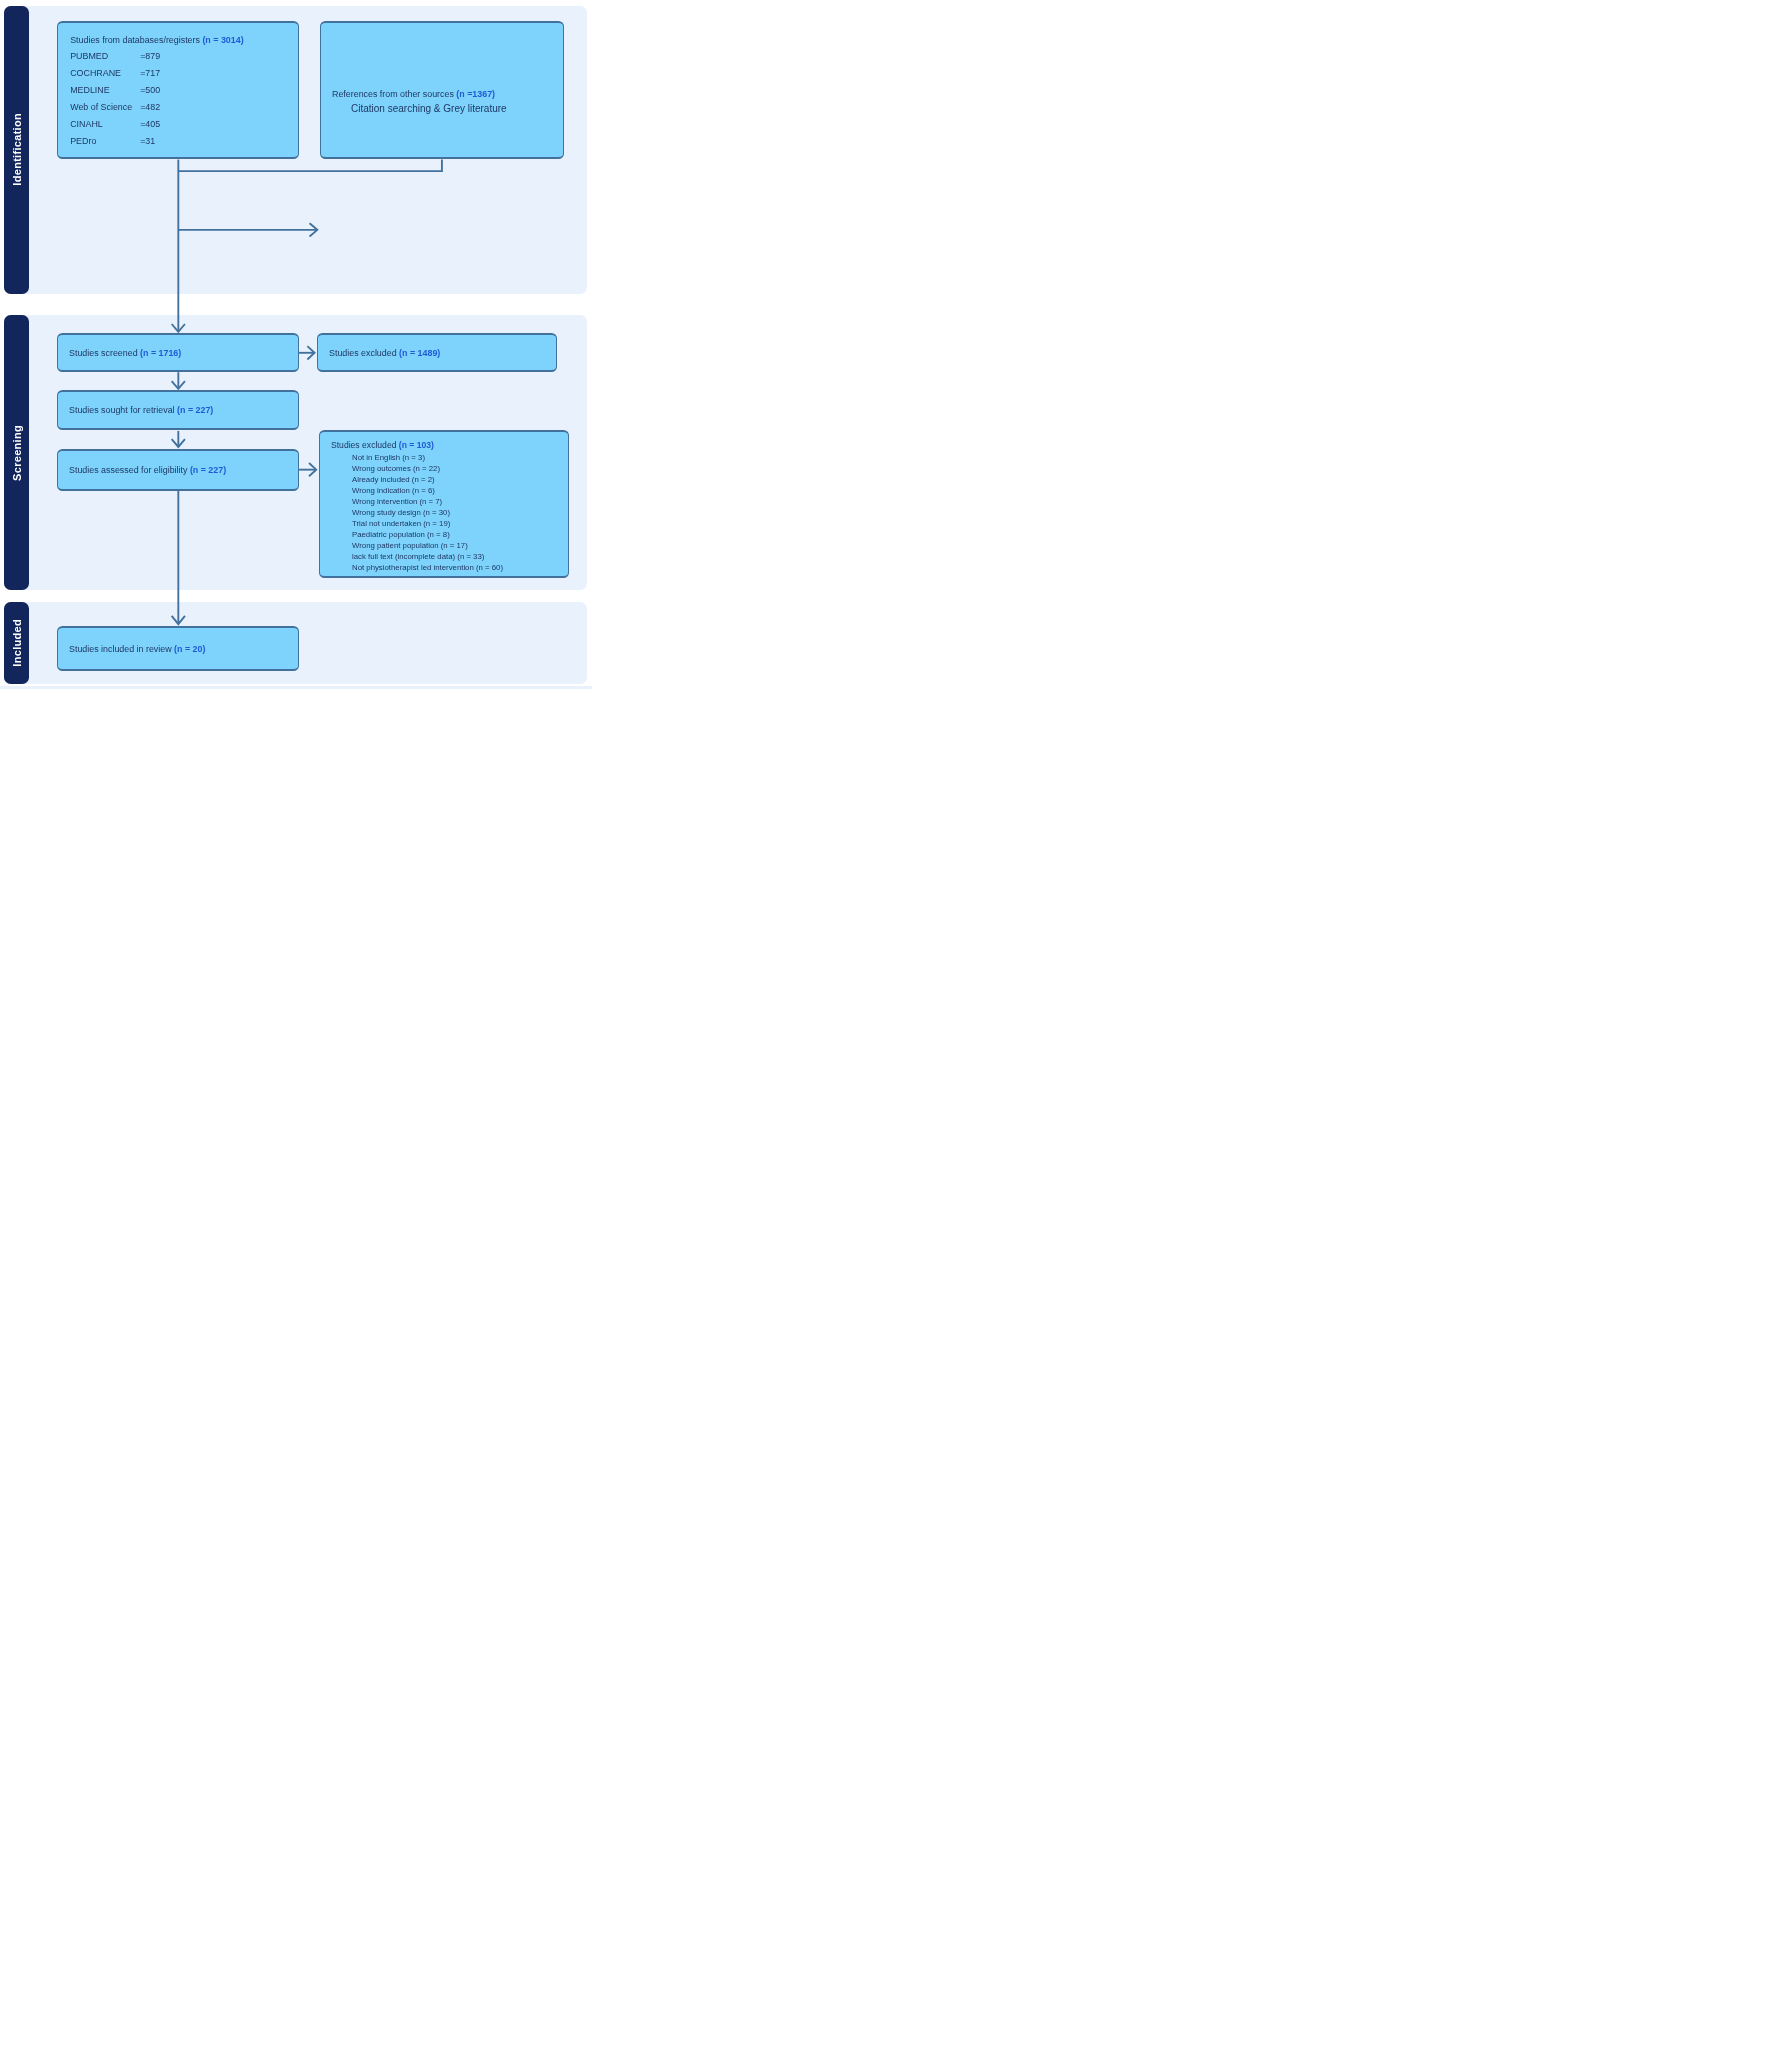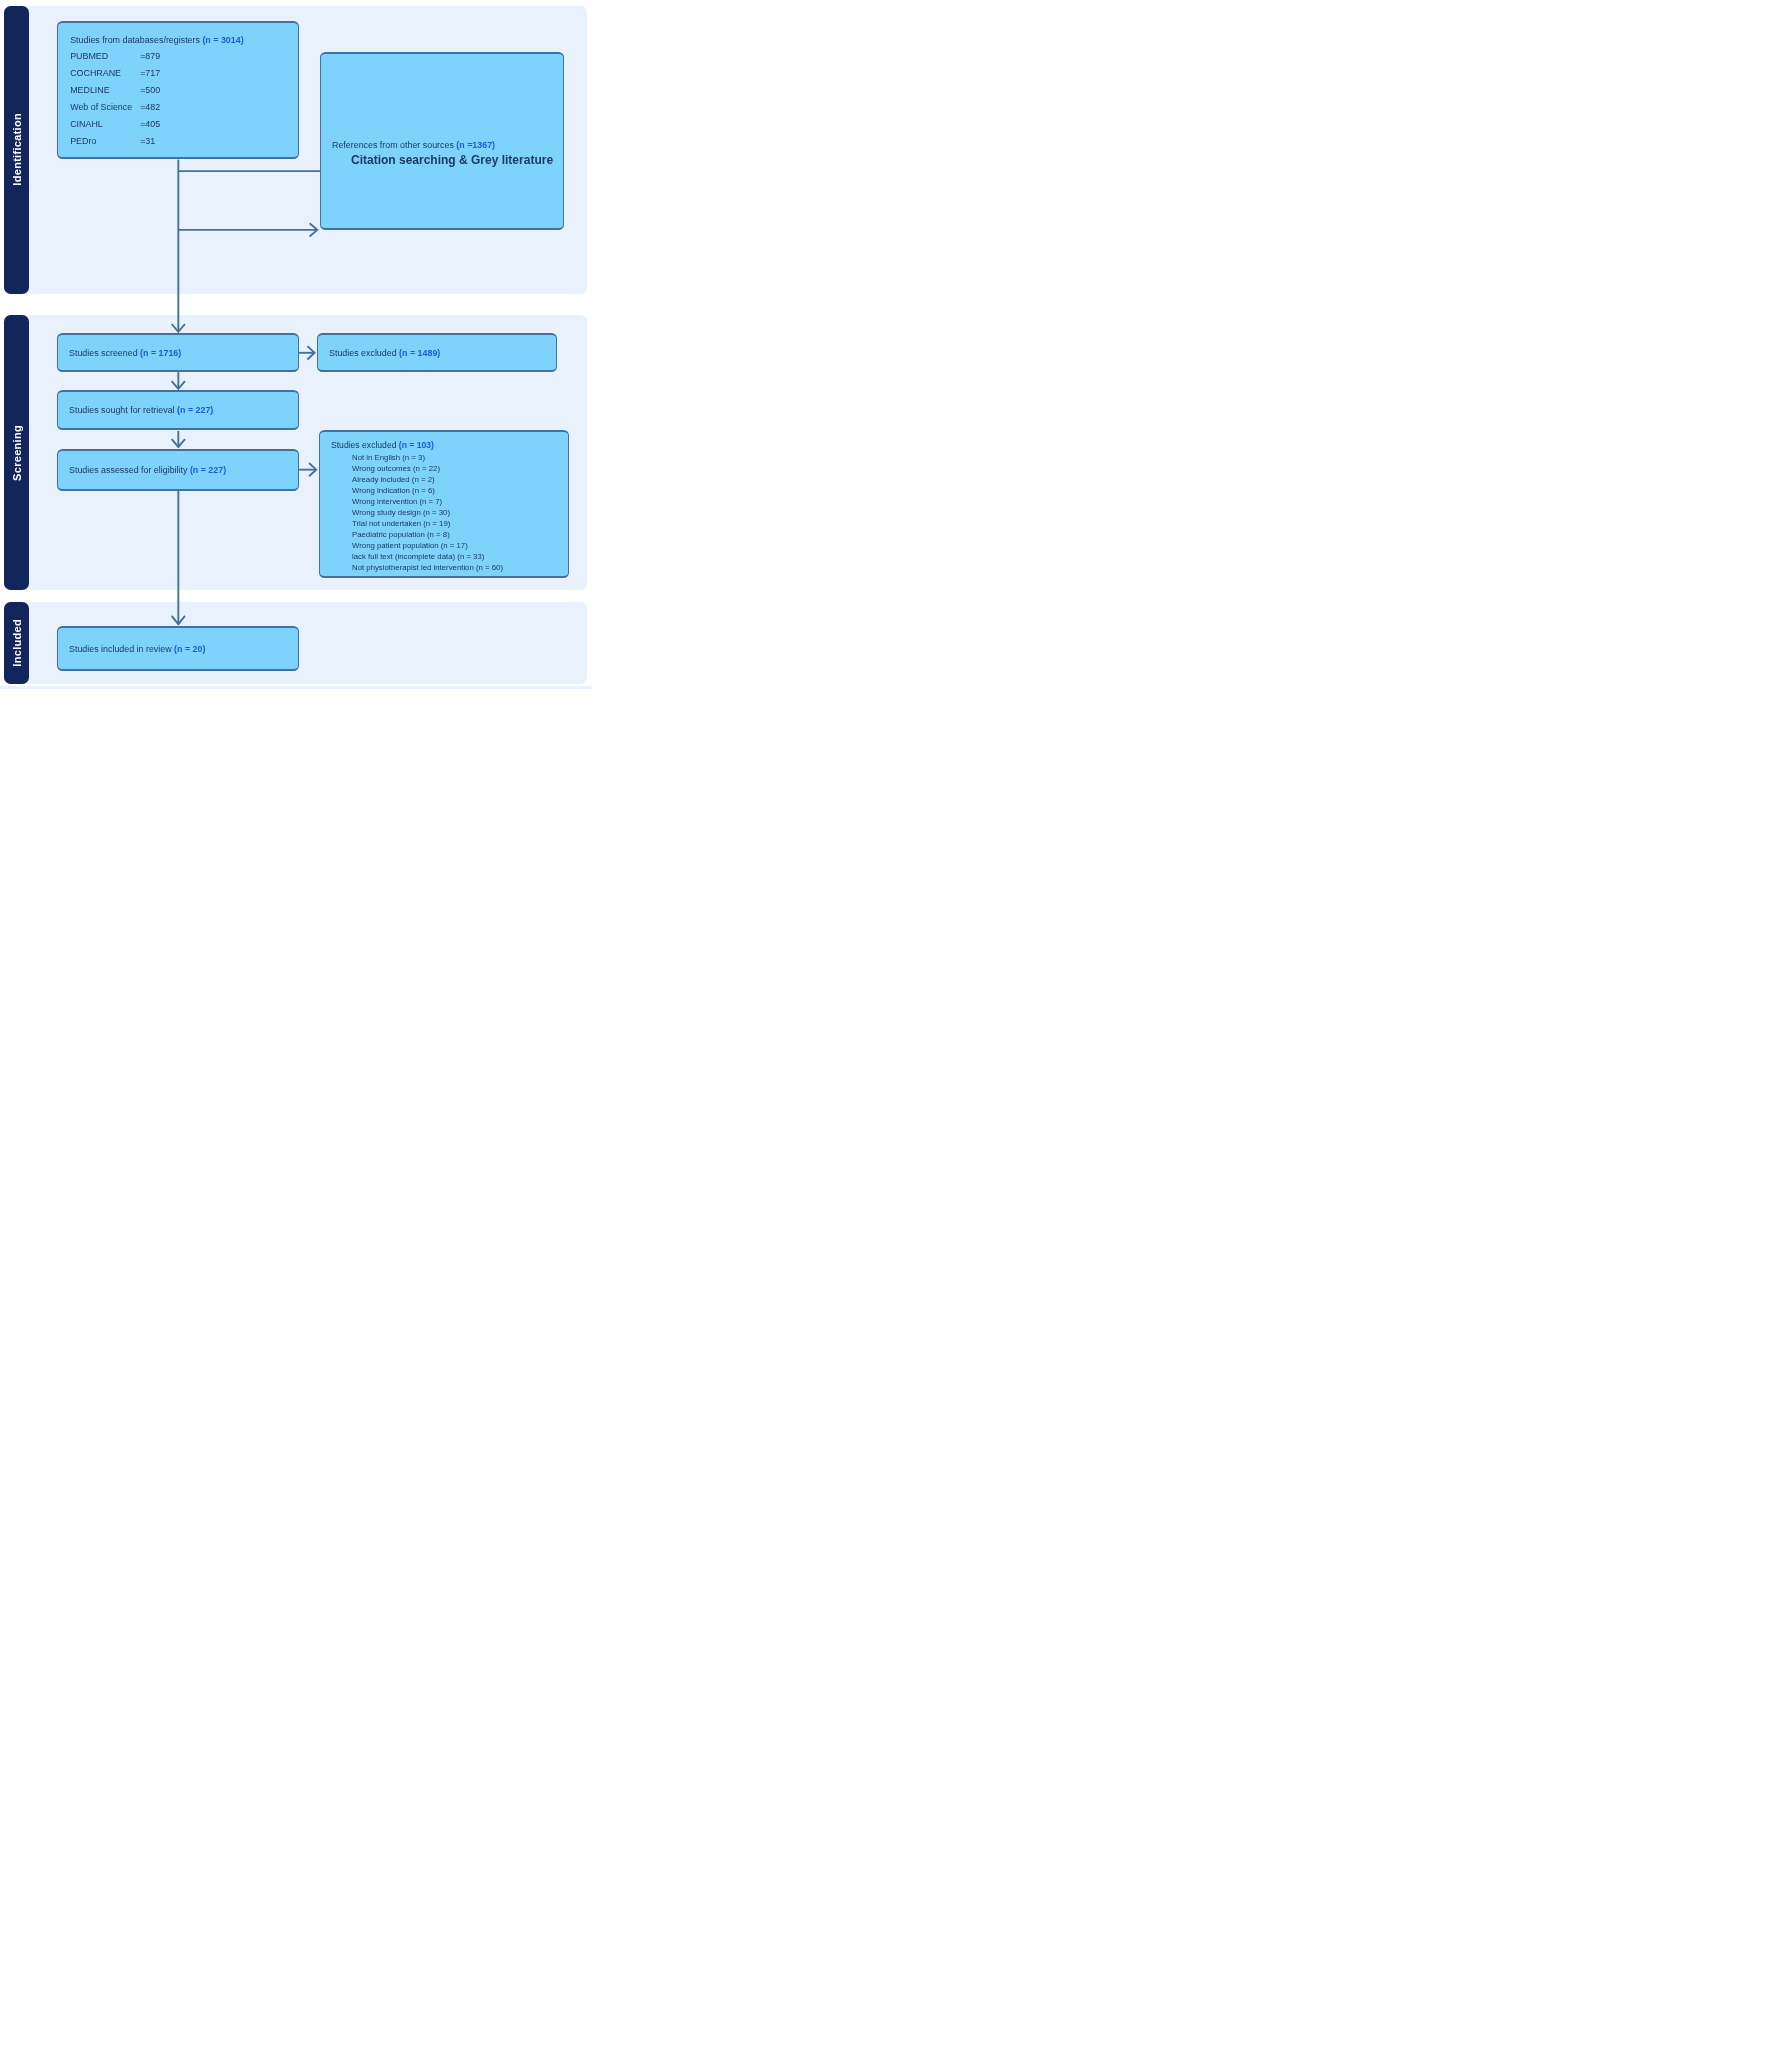--- a/index.html
+++ b/index.html
@@ -30,23 +30,23 @@
   .box{
     position:absolute;background:#7dd3fc;
     border:1.7px solid #41719C;border-top-width:2.8px;border-bottom-width:2.8px;
     border-radius:5.5px;box-sizing:border-box;
     color:#1F3864;z-index:10;
   }
   .box .n{color:#1F5BD5;font-weight:bold;}
   .box-databases{left:57px;top:21px;width:242px;height:138px;padding:8.9px 7.8px 0 12.2px;}
   .box-databases .title{font-size:8.9px;line-height:16.6px;}
   .src-row{display:grid;grid-template-columns:70px 1fr;font-size:8.9px;line-height:17px;}
-  .box-other{left:320px;top:21px;width:244px;height:178px;display:flex;flex-direction:column;justify-content:center;padding:23px 5.5px 0 11px;box-sizing:border-box;margin-top:31px;}
+  .box-other{left:320px;top:21px;width:244px;height:138px;display:flex;flex-direction:column;justify-content:center;padding:23px 5.5px 0 11px;box-sizing:border-box;}
   .box-other .title{font-size:8.9px;line-height:14.4px;}
-  .box-other .subtitle{font-size:12px;line-height:14.4px;margin-left:19px;font-weight:bold;}
+  .box-other .subtitle{font-size:10px;line-height:14.4px;margin-left:19px;}
   .box-removed{left:320px;top:186px;width:244px;height:89px;display:flex;flex-direction:column;justify-content:center;padding-left:10px;}
   .box-removed .title{font-size:8.9px;line-height:15px;}
   .box-removed .item{font-size:8.3px;line-height:14.4px;margin-left:18.3px;}
   .box-simple{display:flex;align-items:center;padding-left:11px;font-size:8.9px;}
   .box-simple .line{white-space:nowrap;}
   .box-screened{left:57px;top:333px;width:242px;height:39px;}
   .box-excluded-screening{left:317px;top:333px;width:240px;height:39px;}
   .box-sought{left:57px;top:390px;width:242px;height:40px;align-items:center;}
   .box-assessed{left:57px;top:449px;width:242px;height:42px;}
   .box-excluded-eligibility{left:319px;top:430px;width:250px;height:148px;padding:6.6px 5.5px 0 11px;}

